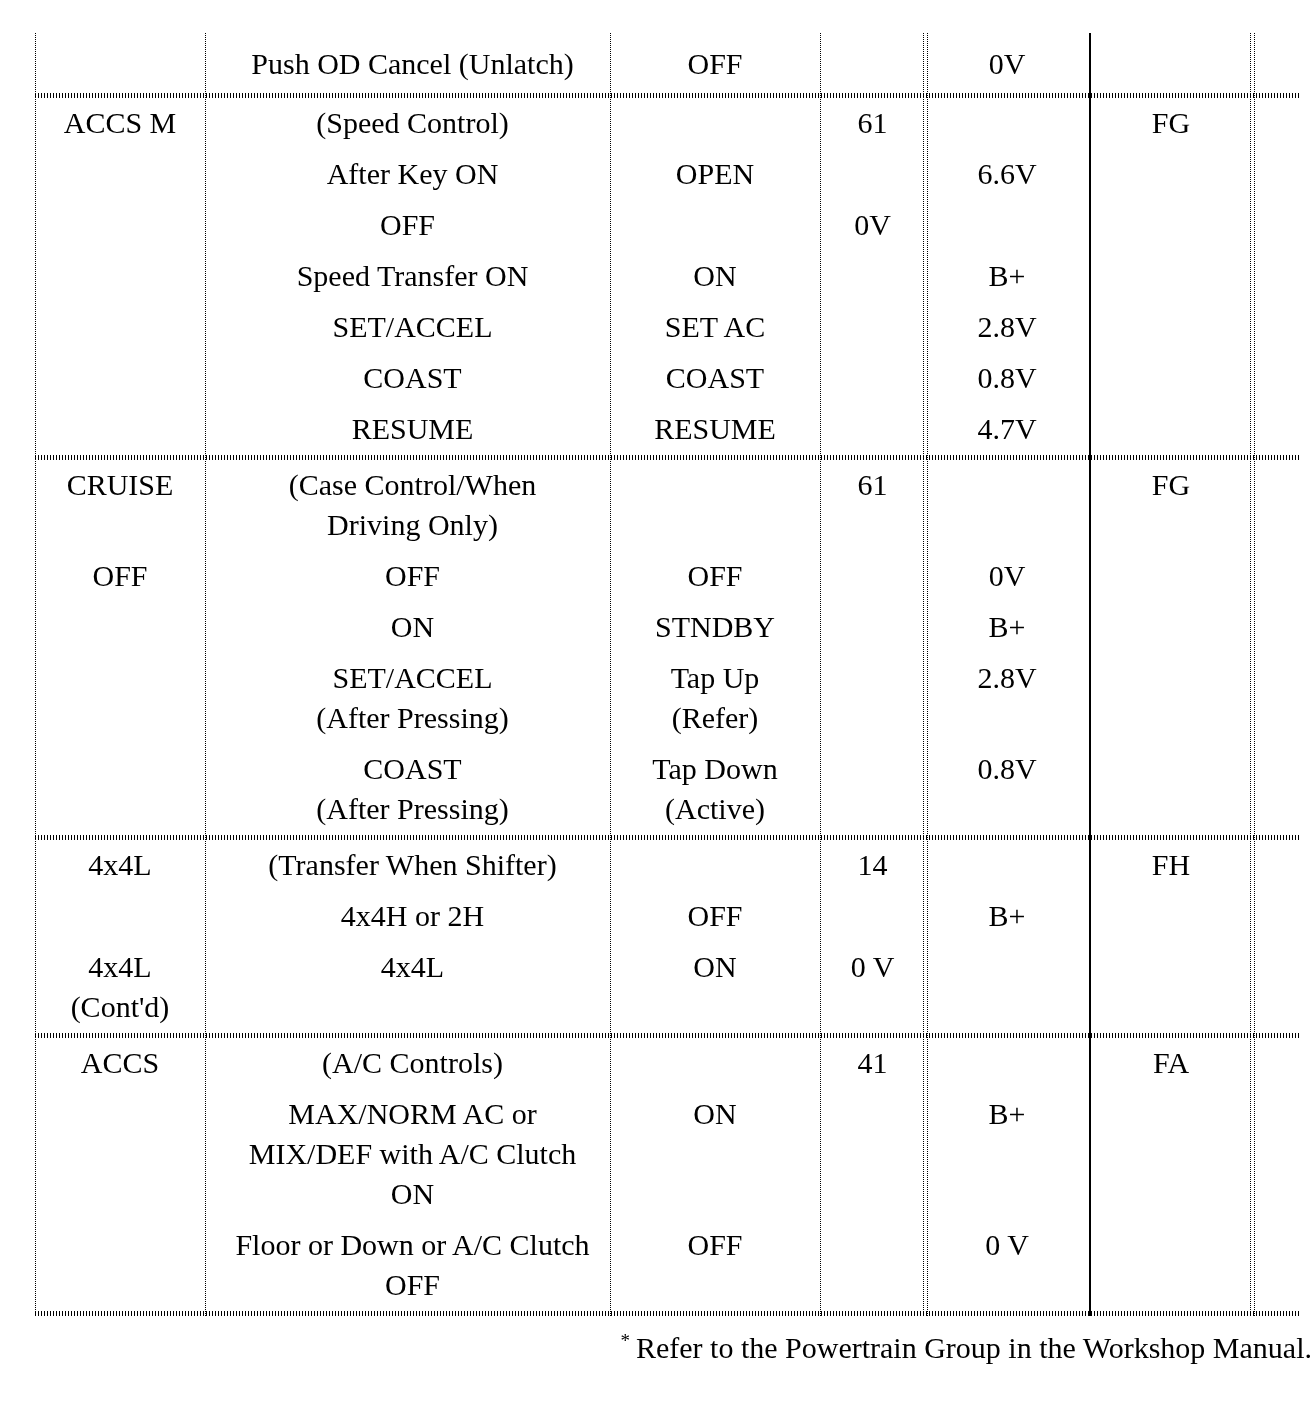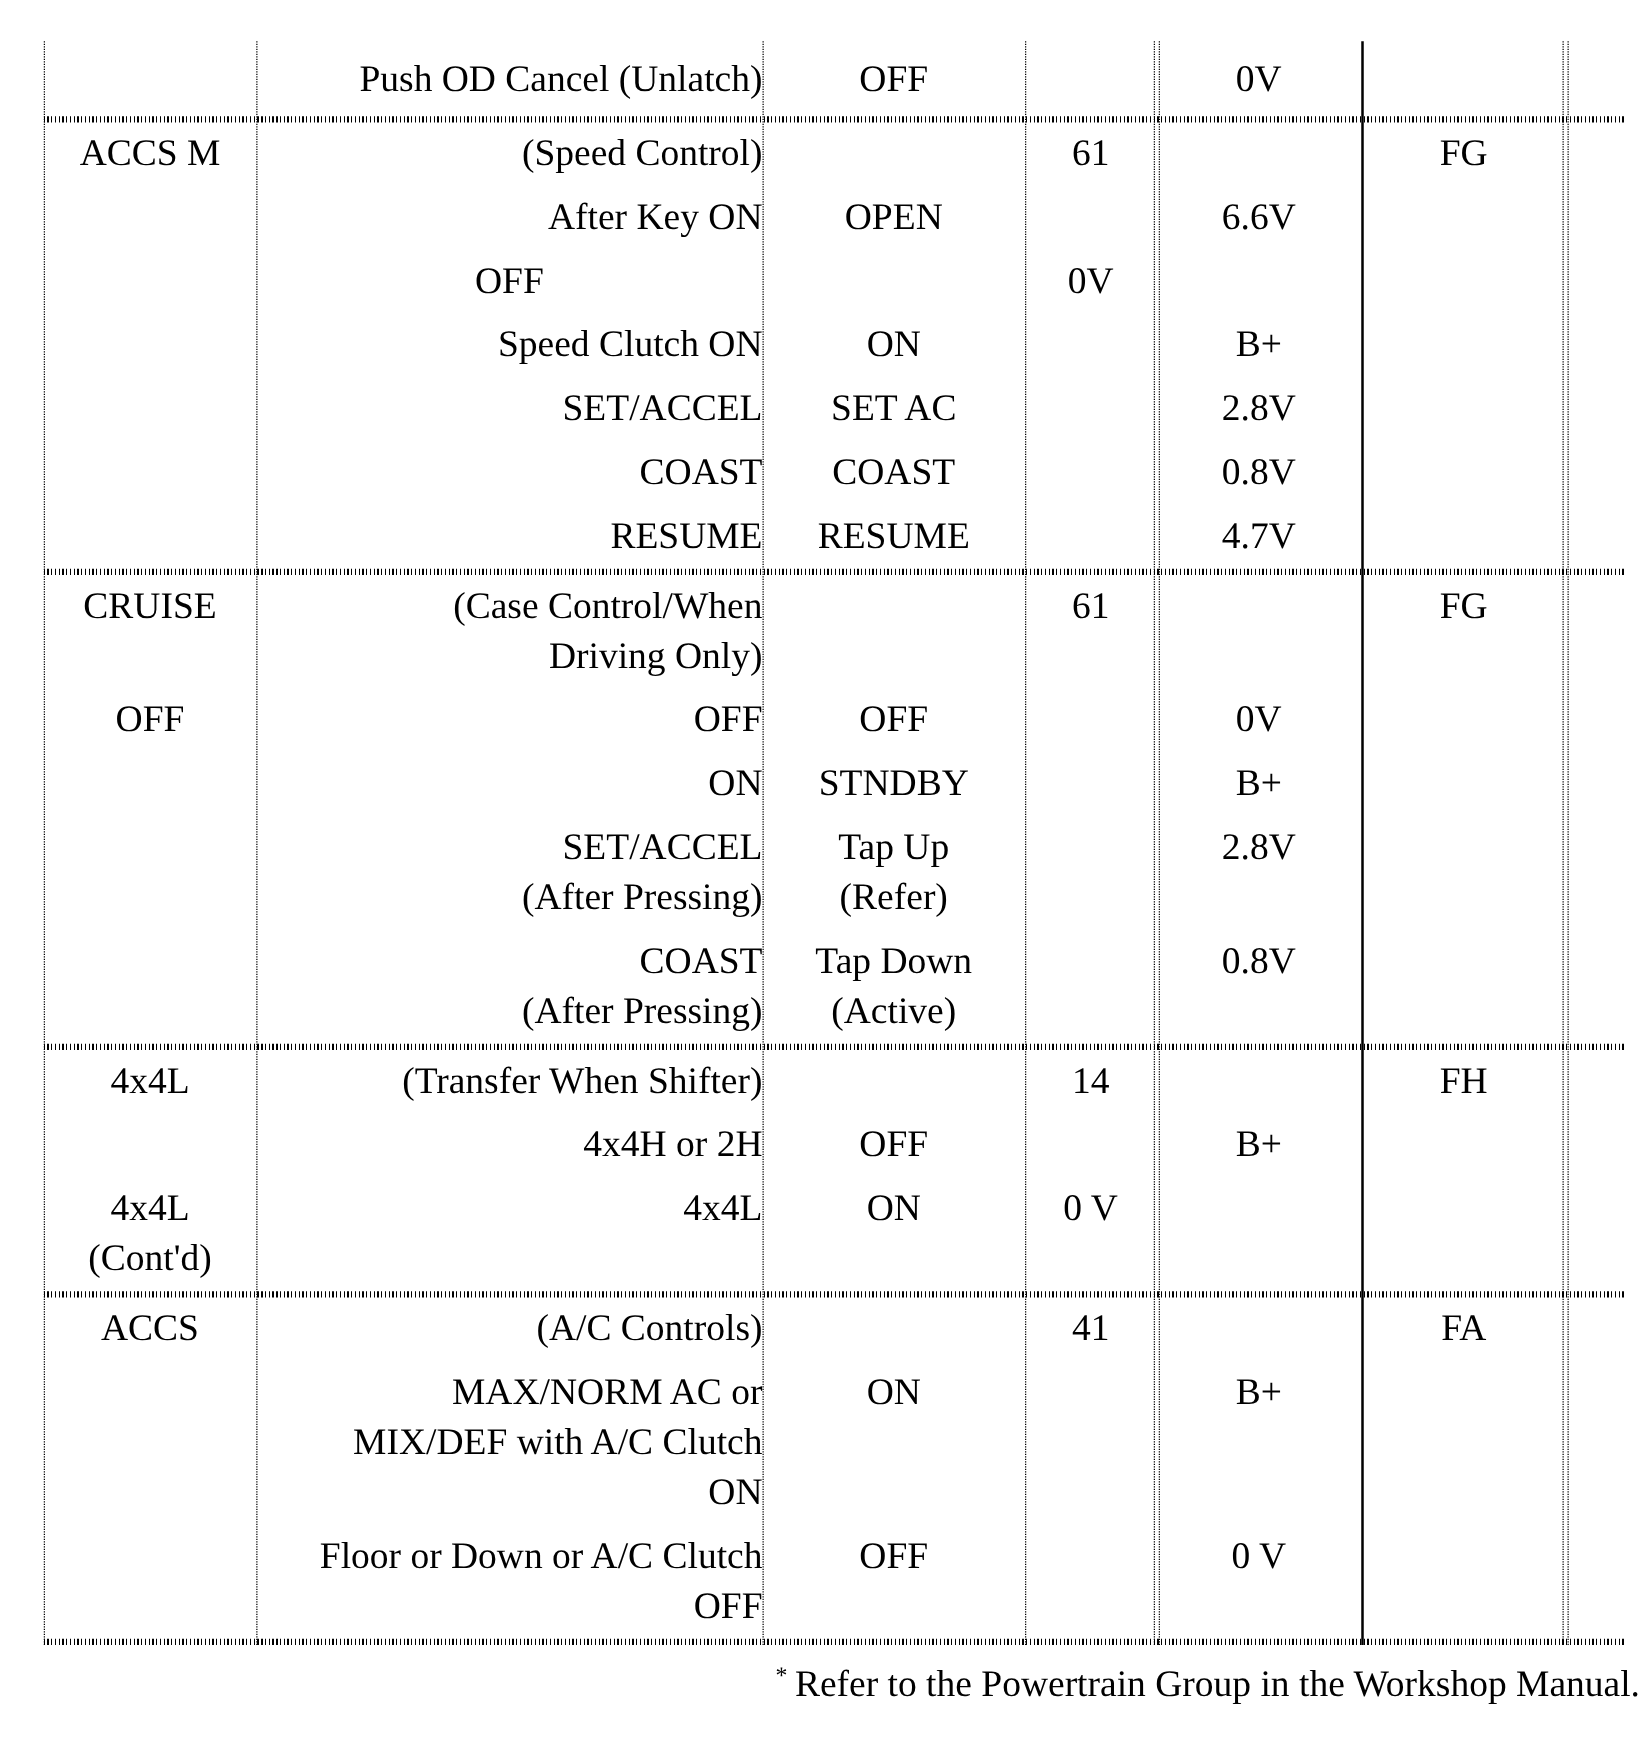--- a/index.html
+++ b/index.html
@@ -35,21 +35,21 @@
   .row {
     display:grid;
     grid-template-columns:170px 405px 210px 105px 164px 164px;
     padding:5px 0 6px;
     line-height:40px;
     font-size:30px;
   }
   .block-first .row { padding:11px 0 9px; }
   .cell { white-space:pre-line; }
   .c0,.c2,.c3,.c4,.c5 { text-align:center; }
-  .c1 { text-align:right; padding-left:10px; }
+  .c1 { text-align:center; padding-left:10px; }
   .footnote {
     margin:12px 0 0 38px;
     font-size:30px;
     line-height:40px;
     text-align:right;
   }
   .footnote sup {
     font-size:19px;
     line-height:0;
     vertical-align:super;
@@ -100,21 +100,21 @@
     </div>
     <div class="row">
       <div class="cell c0"></div>
       <div class="cell c2">OFF</div>
       <div class="cell c3"></div>
       <div class="cell c4">0V</div>
       <div class="cell c5"></div>
     </div>
     <div class="row">
       <div class="cell c0"></div>
-      <div class="cell c1">Speed Clutch ON</div>
+      <div class="cell c1">Speed Transfer ON</div>
       <div class="cell c2">ON</div>
       <div class="cell c3"></div>
       <div class="cell c4">B+</div>
       <div class="cell c5"></div>
     </div>
     <div class="row">
       <div class="cell c0"></div>
       <div class="cell c1">SET/ACCEL</div>
       <div class="cell c2">SET AC</div>
       <div class="cell c3"></div>

